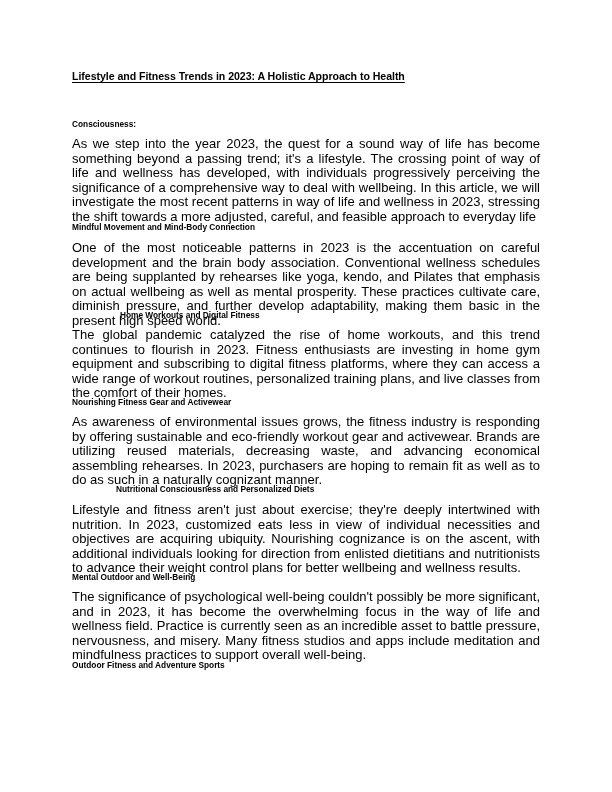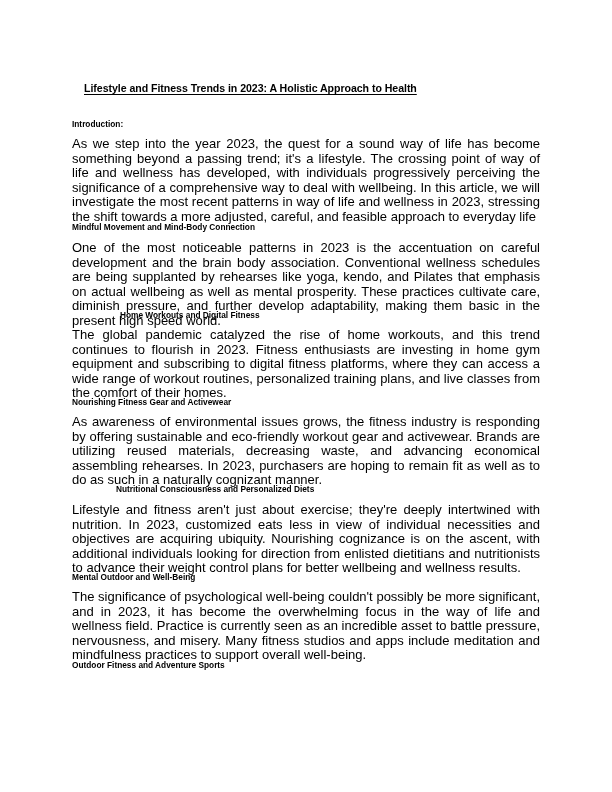--- a/index.html
+++ b/index.html
@@ -24,21 +24,21 @@
     .doc-title {
       position: absolute;
       top: 70px;
       left: 0;
       font-size: 10.6px;
       font-weight: bold;
       text-decoration: underline;
       text-underline-offset: 2px;
       white-space: nowrap;
       letter-spacing: -0.05px;
-      margin: 12px;
+      margin: 0;
     }
     .section-heading {
       position: absolute;
       left: 0;
       font-size: 8.3px;
       font-weight: bold;
       margin: 0;
       white-space: nowrap;
     }
     .para {
@@ -54,21 +54,21 @@
       text-align-last: left;
     }
   </style>
 </head>
 <body>
 
 <div class="page">
 
   <h1 class="doc-title">Lifestyle and Fitness Trends in 2023: A Holistic Approach to Health</h1>
 
-  <h2 class="section-heading" style="top:119px;">Introduction:</h2>
+  <h2 class="section-heading" style="top:119px;">Consciousness:</h2>
   <p class="para last-left" style="top:137px;">As we step into the year 2023, the quest for a sound way of life has become something beyond a passing trend; it's a lifestyle. The crossing point of way of life and wellness has developed, with individuals progressively perceiving the significance of a comprehensive way to deal with wellbeing. In this article, we will investigate the most recent patterns in way of life and wellness in 2023, stressing the shift towards a more adjusted, careful, and feasible approach to everyday life</p>
 
   <h2 class="section-heading" style="top:222px;">Mindful Movement and Mind-Body Connection</h2>
   <p class="para last-left" style="top:241px;">One of the most noticeable patterns in 2023 is the accentuation on careful development and the brain body association. Conventional wellness schedules are being supplanted by rehearses like yoga, kendo, and Pilates that emphasis on actual wellbeing as well as mental prosperity. These practices cultivate care, diminish pressure, and further develop adaptability, making them basic in the present high speed world.</p>
 
   <h2 class="section-heading" style="top:310px;margin-left:48px;">Home Workouts and Digital Fitness</h2>
   <p class="para last-left" style="top:328px;">The global pandemic catalyzed the rise of home workouts, and this trend continues to flourish in 2023. Fitness enthusiasts are investing in home gym equipment and subscribing to digital fitness platforms, where they can access a wide range of workout routines, personalized training plans, and live classes from the comfort of their homes.</p>
 
   <h2 class="section-heading" style="top:397px;">Nourishing Fitness Gear and Activewear</h2>
   <p class="para last-left" style="top:415px;">As awareness of environmental issues grows, the fitness industry is responding by offering sustainable and eco-friendly workout gear and activewear. Brands are utilizing reused materials, decreasing waste, and advancing economical assembling rehearses. In 2023, purchasers are hoping to remain fit as well as to do as such in a naturally cognizant manner.</p>

